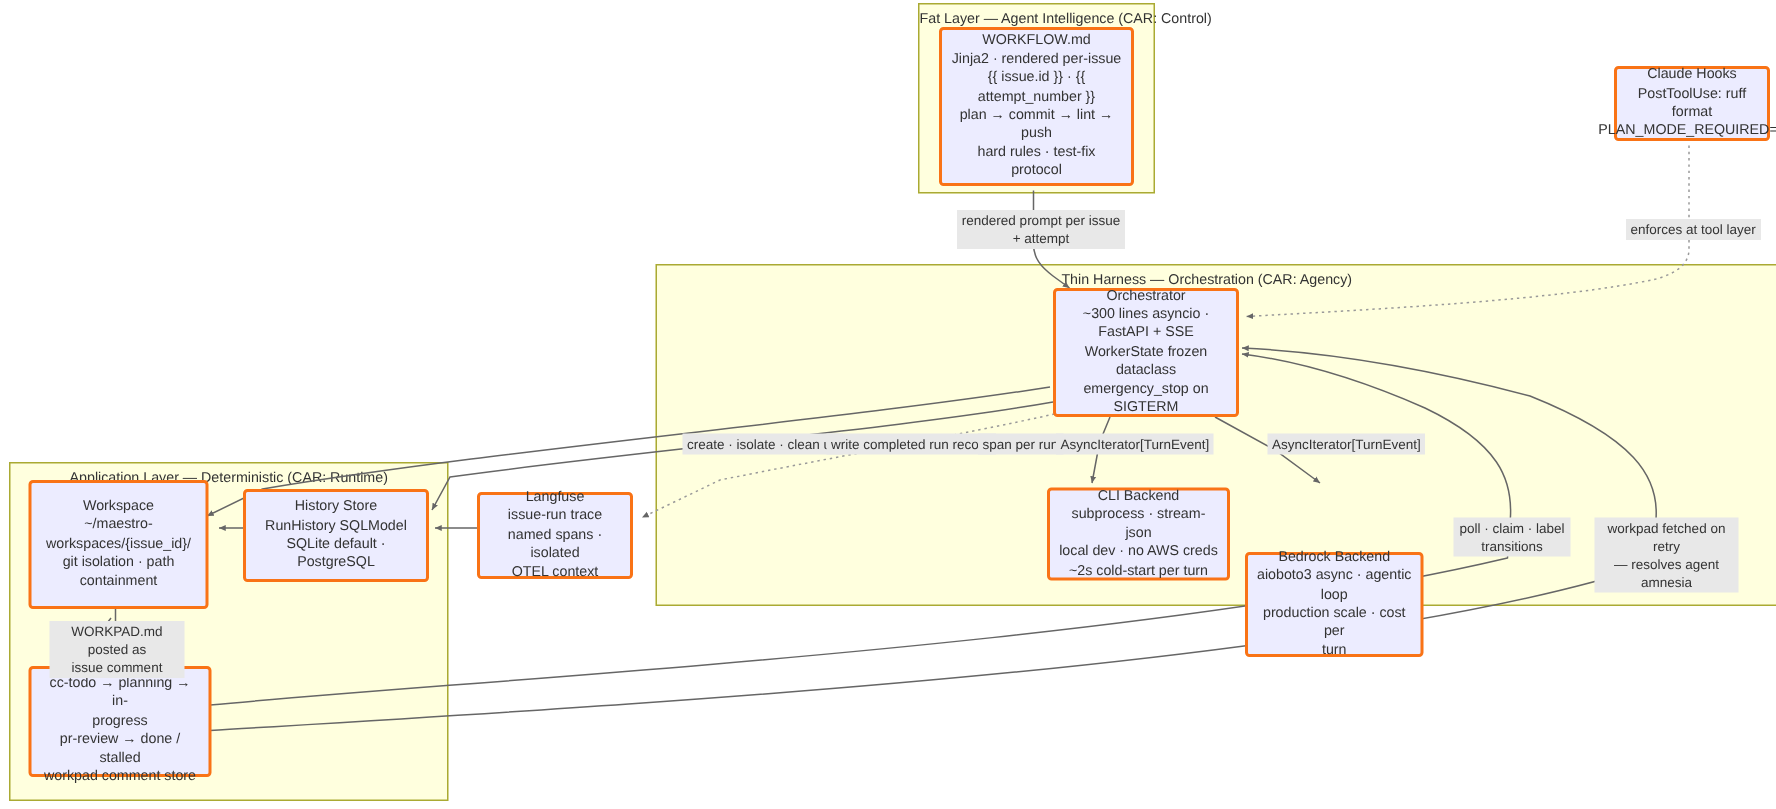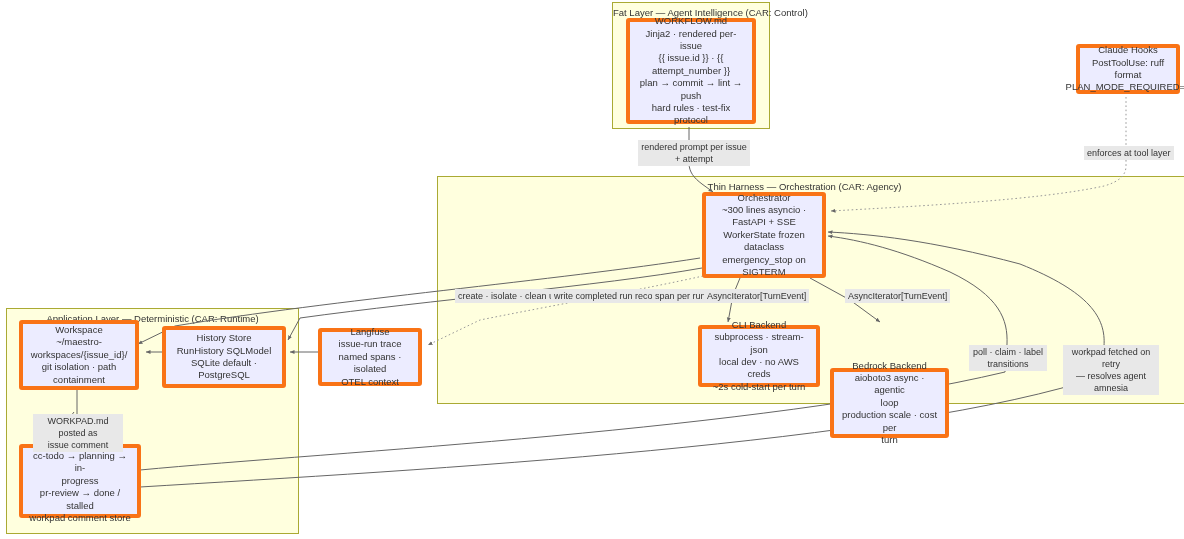--- a/index.html
+++ b/index.html
@@ -26,21 +26,21 @@
     font-size:9.5px;
     color:#333333;
     line-height:11px;
     white-space:nowrap;
   }
 
   
   .node{
     position:absolute;
     background:#ececff;
-    border:4px solid #f97316;
+    border:2px solid #f97316;
     border-radius:3px;
     box-sizing:border-box;
     display:flex;
     flex-direction:column;
     align-items:center;
     justify-content:center;
     text-align:center;
     font-size:9.5px;
     line-height:12.4px;
     color:#333333;
@@ -160,21 +160,21 @@
   </div>
 
   <div class="node" style="left:830px;top:325px;width:119px;height:70px;margin-top:43px;">
     <span class="ln">Bedrock Backend</span>
     <span class="ln">aioboto3 async · agentic</span>
     <span class="ln">loop</span>
     <span class="ln">production scale · cost per</span>
     <span class="ln">turn</span>
   </div>
 
-  <div class="node" style="left:19px;top:320px;width:120px;height:70px;">
+  <div class="node" style="left:19px;top:320px;width:120px;height:86px;">
     <span class="ln">Workspace</span>
     <span class="ln">~/maestro-</span>
     <span class="ln">workspaces/{issue_id}/</span>
     <span class="ln">git isolation · path</span>
     <span class="ln">containment</span>
   </div>
 
   <div class="node" style="left:162px;top:326px;width:124px;height:62px;">
     <span class="ln">History Store</span>
     <span class="ln">RunHistory SQLModel</span>

